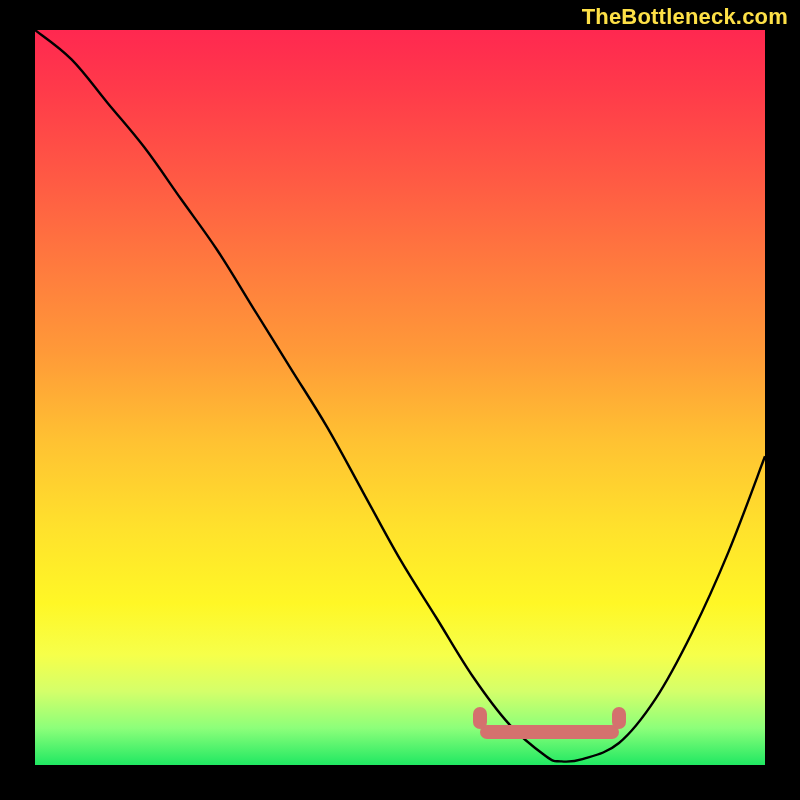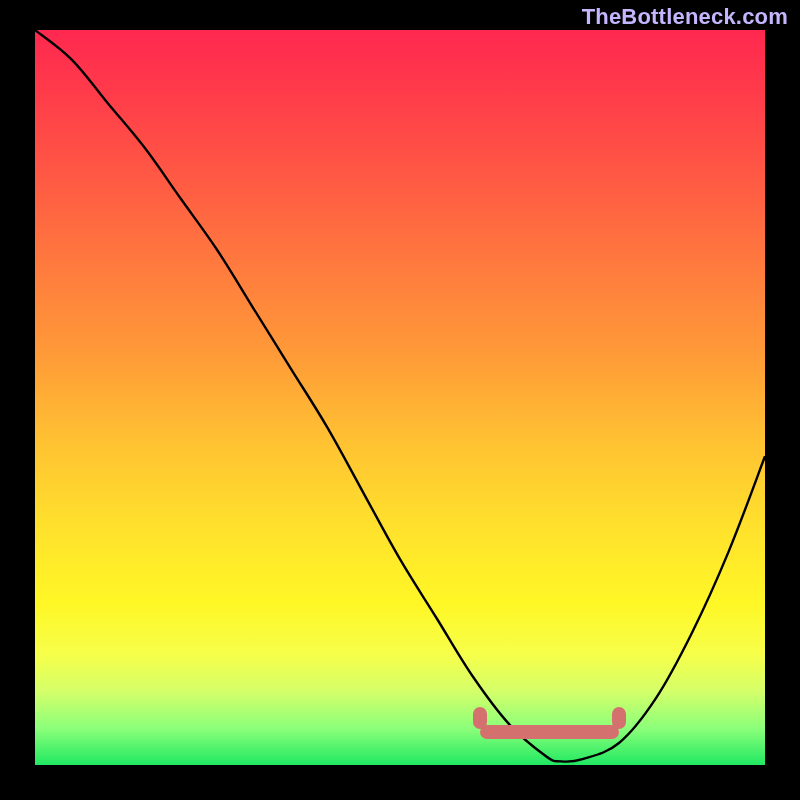--- a/index.html
+++ b/index.html
@@ -14,21 +14,21 @@
   .frame {
     position: relative;
     width: 800px;
     height: 800px;
     background: #000;
   }
   .watermark {
     position: absolute;
     top: 4px;
     right: 12px;
-    color: #c4b5fd;
+    color: #fde047;
     font-size: 22px;
     font-weight: 600;
     letter-spacing: 0.2px;
     z-index: 5;
   }
   .plot-area {
     position: absolute;
     left: 35px;
     top: 30px;
     width: 730px;

